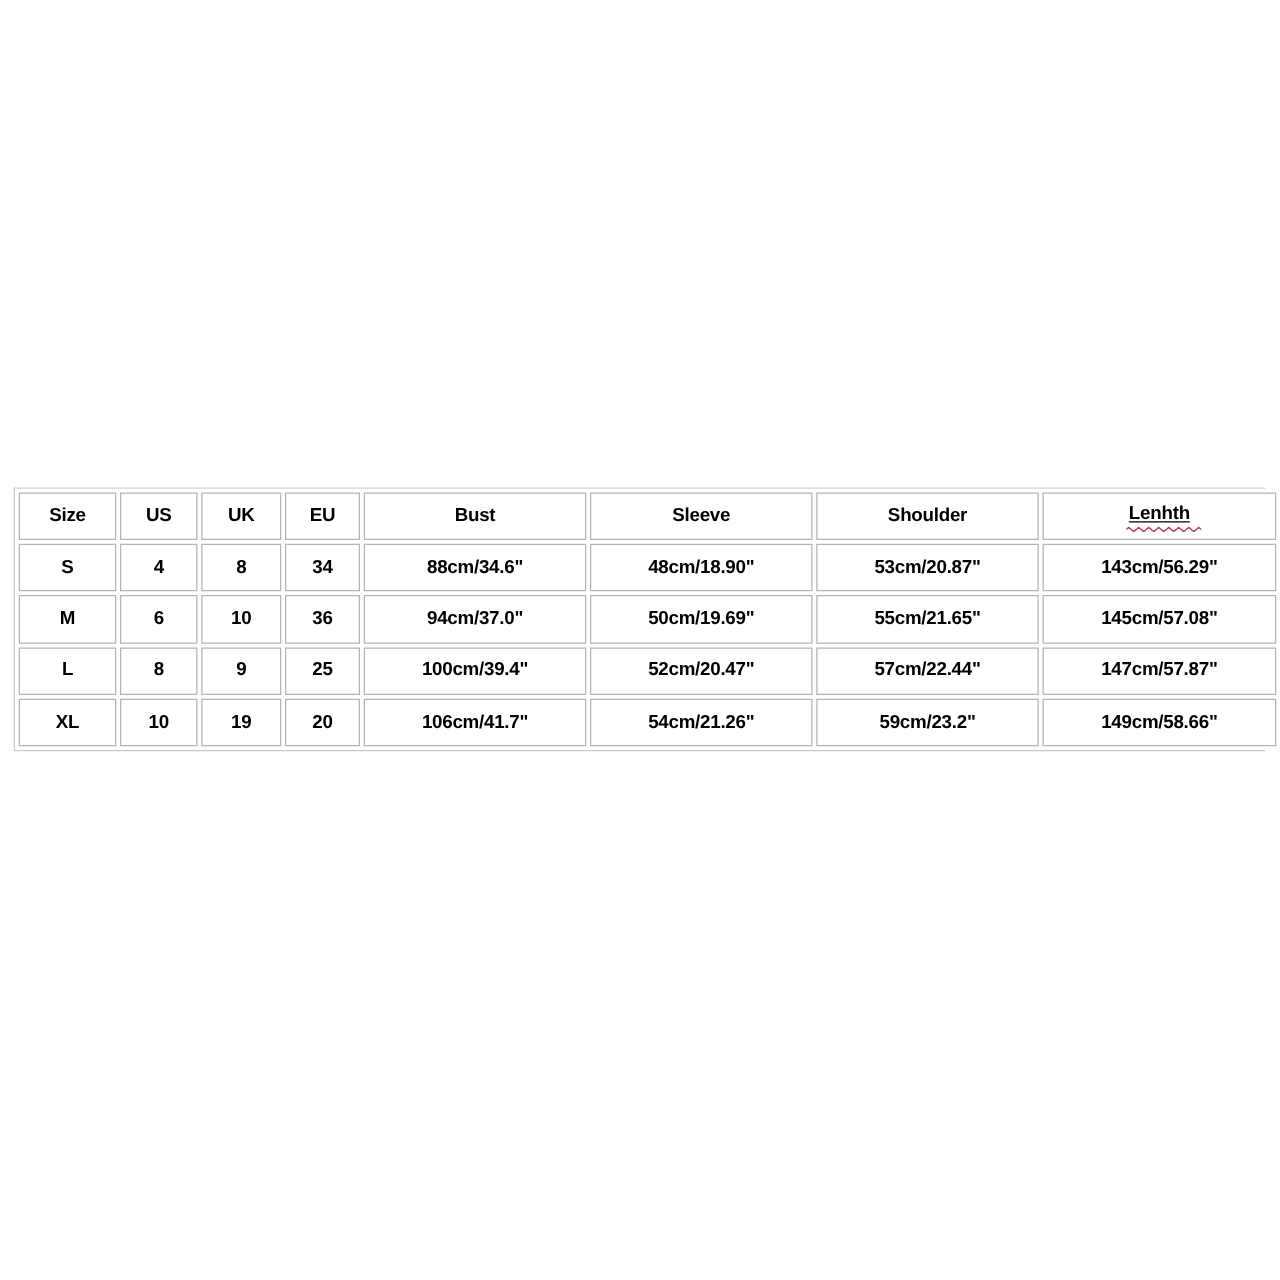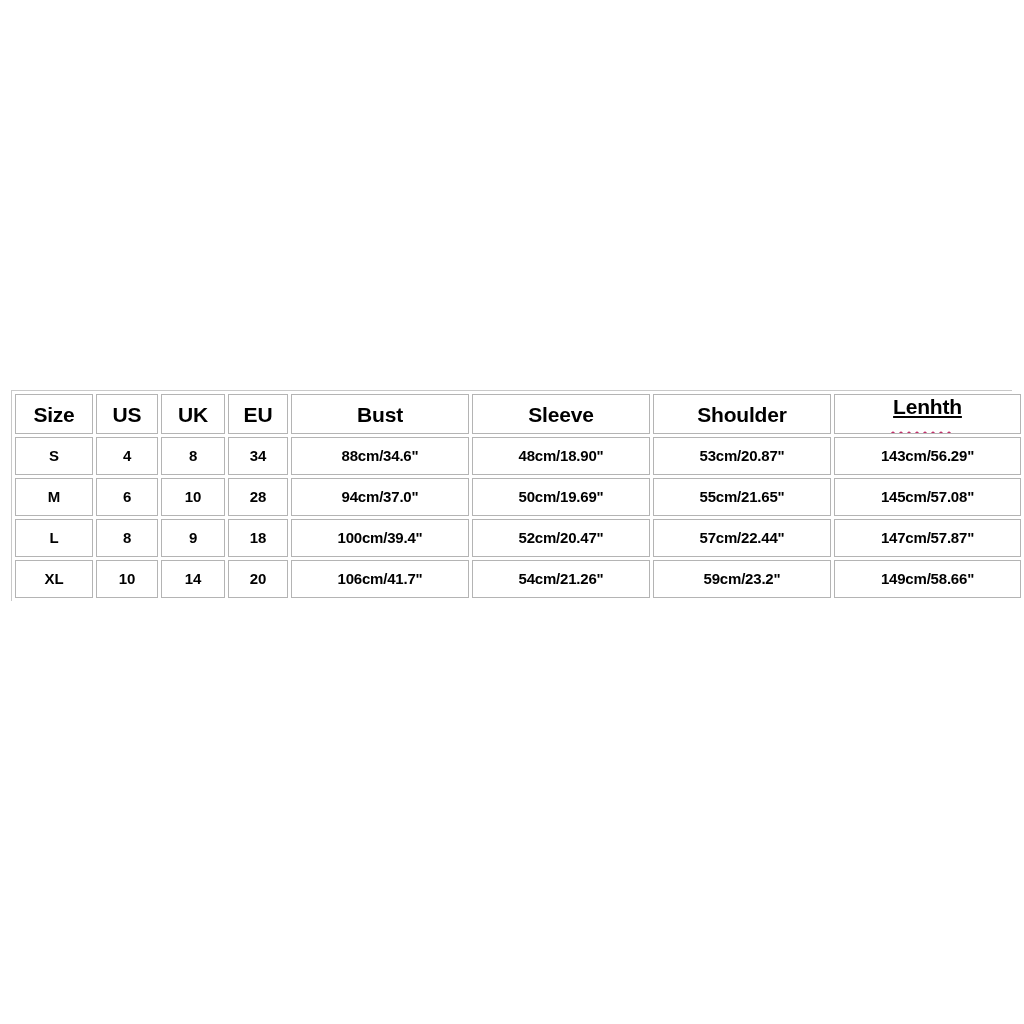--- a/index.html
+++ b/index.html
@@ -45,41 +45,41 @@
     font-size: 15px;
     letter-spacing: -0.2px;
     padding: 0;
     height: 36px;
     line-height: 1.1;
     white-space: nowrap;
     overflow: hidden;
   }
 
   table.size-chart tr.header-row td {
-    font-size: 21px;
+    font-size: 15px;
   }
 
   
   col.c-size     { width: 78px; }
   col.c-us       { width: 62px; }
   col.c-uk       { width: 64px; }
   col.c-eu       { width: 60px; }
   col.c-bust     { width: 178px; }
   col.c-sleeve   { width: 178px; }
   col.c-shoulder { width: 178px; }
   col.c-lenhth   { width: 187px; }
 
   
   .misspelled {
     position: relative;
     display: inline-block;
     text-decoration: underline;
     text-decoration-color: #000000;
     text-underline-offset: 2px;
-    padding-bottom: 15px;
+    padding-bottom: 3px;
   }
   .misspelled .squiggle {
     position: absolute;
     left: -2px;
     right: -2px;
     bottom: -3px;
     height: 5px;
     display: block;
     pointer-events: none;
   }
@@ -123,42 +123,42 @@
         <td>88cm/34.6"</td>
         <td>48cm/18.90"</td>
         <td>53cm/20.87"</td>
         <td>143cm/56.29"</td>
       </tr>
 
       <tr>
         <td>M</td>
         <td>6</td>
         <td>10</td>
-        <td>28</td>
+        <td>36</td>
         <td>94cm/37.0"</td>
         <td>50cm/19.69"</td>
         <td>55cm/21.65"</td>
         <td>145cm/57.08"</td>
       </tr>
 
       <tr>
         <td>L</td>
         <td>8</td>
         <td>9</td>
-        <td>18</td>
+        <td>25</td>
         <td>100cm/39.4"</td>
         <td>52cm/20.47"</td>
         <td>57cm/22.44"</td>
         <td>147cm/57.87"</td>
       </tr>
 
       <tr>
         <td>XL</td>
         <td>10</td>
-        <td>14</td>
+        <td>19</td>
         <td>20</td>
         <td>106cm/41.7"</td>
         <td>54cm/21.26"</td>
         <td>59cm/23.2"</td>
         <td>149cm/58.66"</td>
       </tr>
     </tbody>
   </table>
 </div>
 

